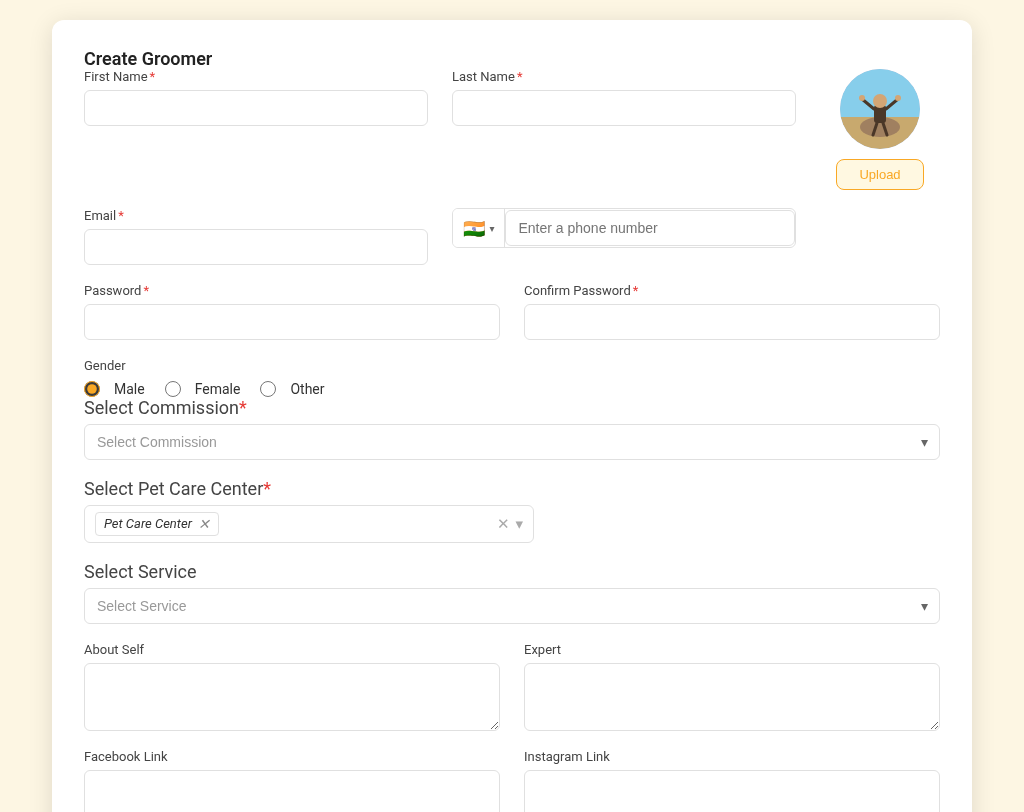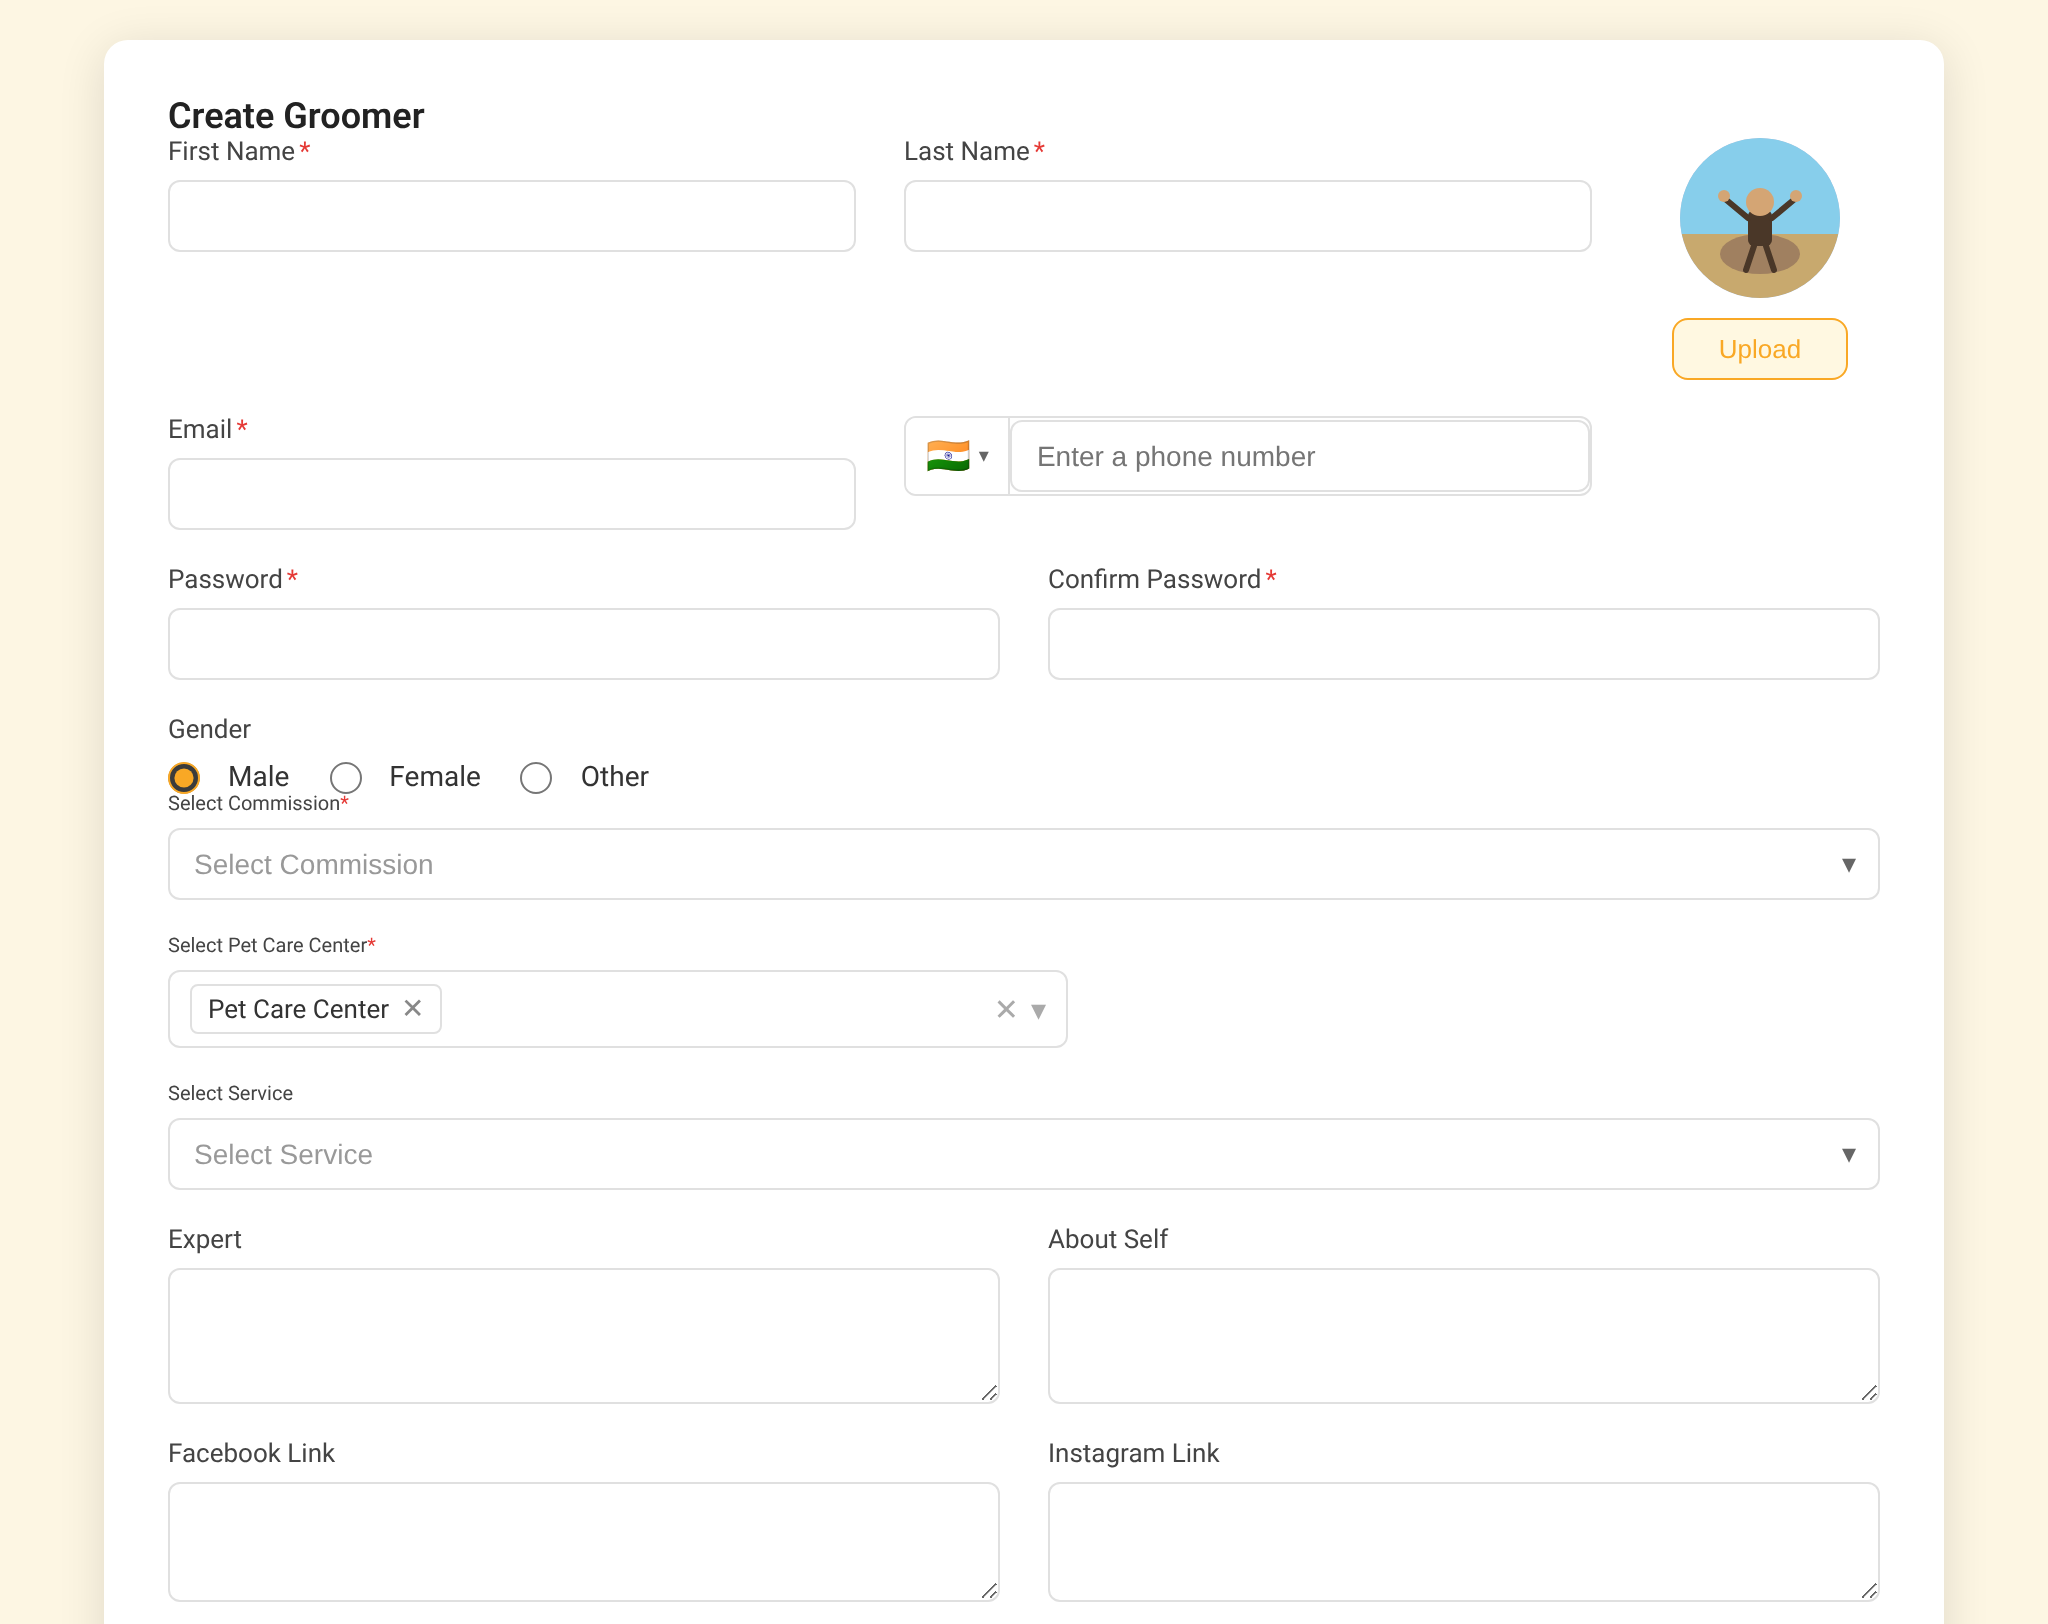--- a/index.html
+++ b/index.html
@@ -155,21 +155,21 @@
       accent-color: #f9a825;
       width: 16px;
       height: 16px;
     }
     .select-field {
       display: flex;
       flex-direction: column;
       margin-bottom: 18px;
     }
     .select-field label {
-      font-size: 10px;
+      font-size: 18px;
       color: #444;
       margin-bottom: 6px;
     }
     .select-field label .required {
       color: #e53935;
     }
     .select-wrapper {
       position: relative;
     }
     .select-wrapper select {
@@ -205,22 +205,23 @@
       max-width: 100%;
     }
     .pet-care-tag {
       background: #fff;
       border: 1px solid #e0e0e0;
       border-radius: 4px;
       padding: 3px 8px;
       font-size: 13px;
       color: #333;
       display: flex;
-      align-items: flex-end;
+      align-items: flex-start;
       gap: 6px;
+      font-style: italic;
     }
     .pet-care-tag .remove-tag {
       cursor: pointer;
       color: #888;
       font-size: 14px;
     }
     .pet-care-select-actions {
       margin-left: auto;
       display: flex;
       align-items: center;
@@ -373,27 +374,27 @@
     <label>Select Service</label>
     <div class="select-wrapper">
       <select>
         <option value="">Select Service</option>
       </select>
     </div>
   </div>
 
   <div class="two-col">
     <div class="form-field">
+      <label>About Self</label>
+      <textarea rows="3" style=""></textarea>
+    </div>
+    <div class="form-field">
       <label>Expert</label>
       <textarea rows="3" style=""></textarea>
     </div>
-    <div class="form-field">
-      <label>About Self</label>
-      <textarea rows="3" style=""></textarea>
-    </div>
   </div>
 
   <div class="two-col">
     <div class="form-field">
       <label>Facebook Link</label>
       <textarea rows="2" style=""></textarea>
     </div>
     <div class="form-field">
       <label>Instagram Link</label>
       <textarea rows="2" style=""></textarea>

